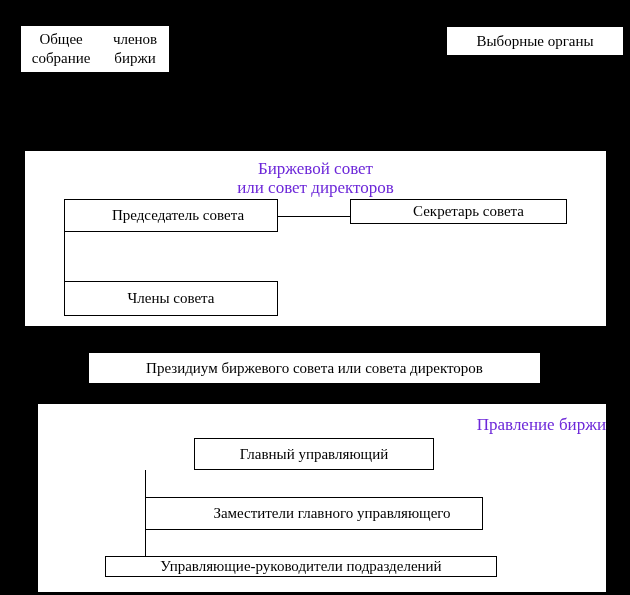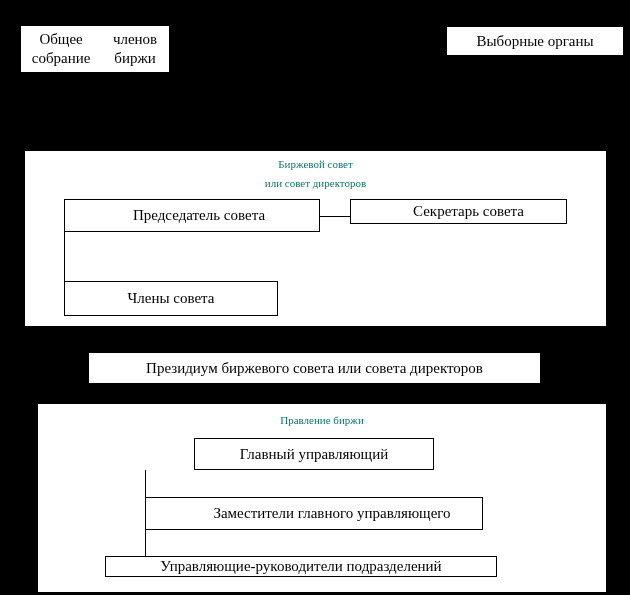--- a/index.html
+++ b/index.html
@@ -32,22 +32,22 @@
     position: absolute;
     box-sizing: border-box;
     background: #ffffff;
     border: 1px solid #000000;
   }
   .panel-title {
     position: absolute;
     left: 0;
     right: 0;
     text-align: center;
-    color: #0f766e;
-    font-size: 11px;
+    color: #6d28d9;
+    font-size: 17px;
     line-height: 1.25;
     font-family: "Liberation Serif", serif;
   }
   .line {
     position: absolute;
     background: #000000;
   }
   .line.h { height: 1px; }
   .line.v { width: 1px; }
 </style>
@@ -68,38 +68,38 @@
 
   <div class="panel" style="left:24px; top:150px; width:583px; height:177px;">
     <div class="panel-title" style="top:7px;">Биржевой совет</div>
     <div class="panel-title" style="top:26px;">или совет директоров</div>
   </div>
 
   <div class="line h" style="left:277px; top:216px; width:74px;"></div>
 
   <div class="line v" style="left:64px; top:232px; height:67px;"></div>
 
-  <div class="box" style="left:64px; top:199px; width:256px; height:33px;padding-left:14px;">
+  <div class="box" style="left:64px; top:199px; width:214px; height:33px;padding-left:14px;">
     <span>Председатель совета</span>
   </div>
 
   <div class="box" style="left:350px; top:199px; width:217px; height:25px;padding-left:20px;">
     <span>Секретарь совета</span>
   </div>
 
   <div class="box" style="left:64px; top:281px; width:214px; height:35px;">
     <span>Члены совета</span>
   </div>
 
   <div class="box" style="left:88px; top:352px; width:453px; height:32px;">
     <span>Президиум биржевого совета или совета директоров</span>
   </div>
 
   <div class="panel" style="left:37px; top:403px; width:570px; height:190px;">
-    <div class="panel-title" style="top:10px;">Правление биржи</div>
+    <div class="panel-title" style="top:10px;text-align:right;">Правление биржи</div>
   </div>
 
   <div class="line v" style="left:145px; top:470px; height:27px;"></div>
   <div class="line v" style="left:145px; top:530px; height:26px;"></div>
 
   <div class="box" style="left:194px; top:438px; width:240px; height:32px;">
     <span>Главный управляющий</span>
   </div>
 
   <div class="box" style="left:145px; top:497px; width:338px; height:33px;padding-left:36px;">

